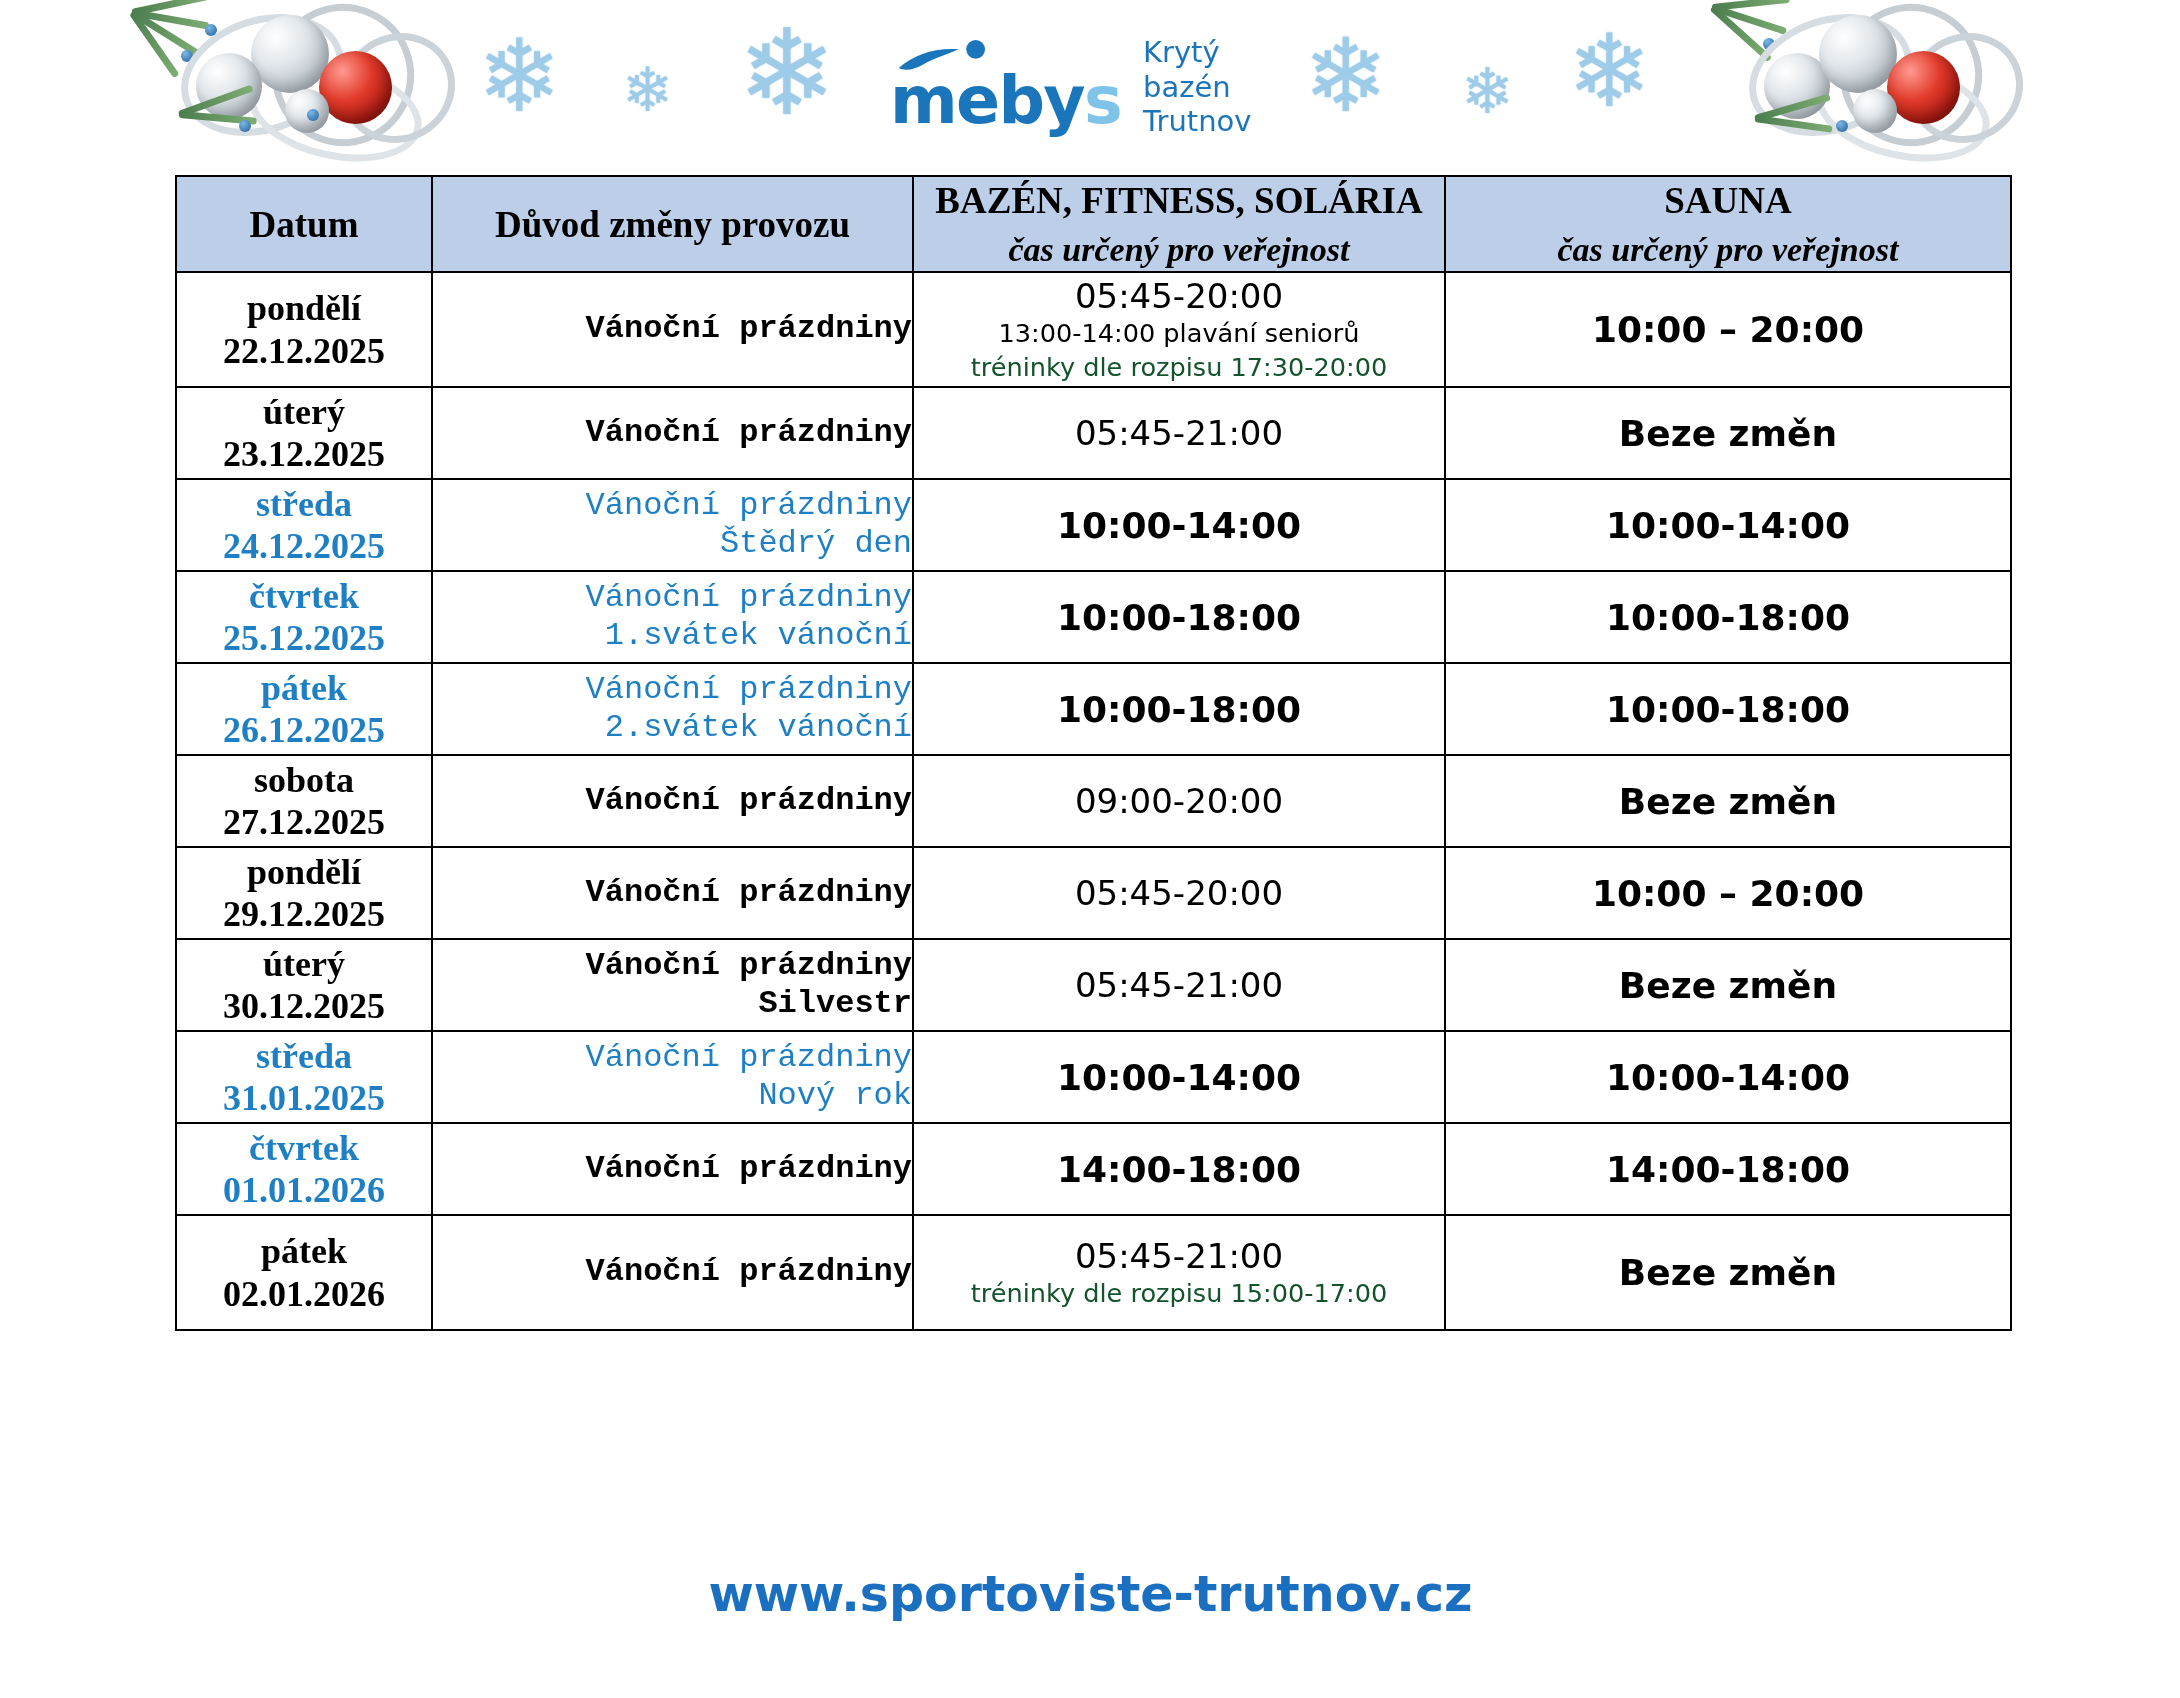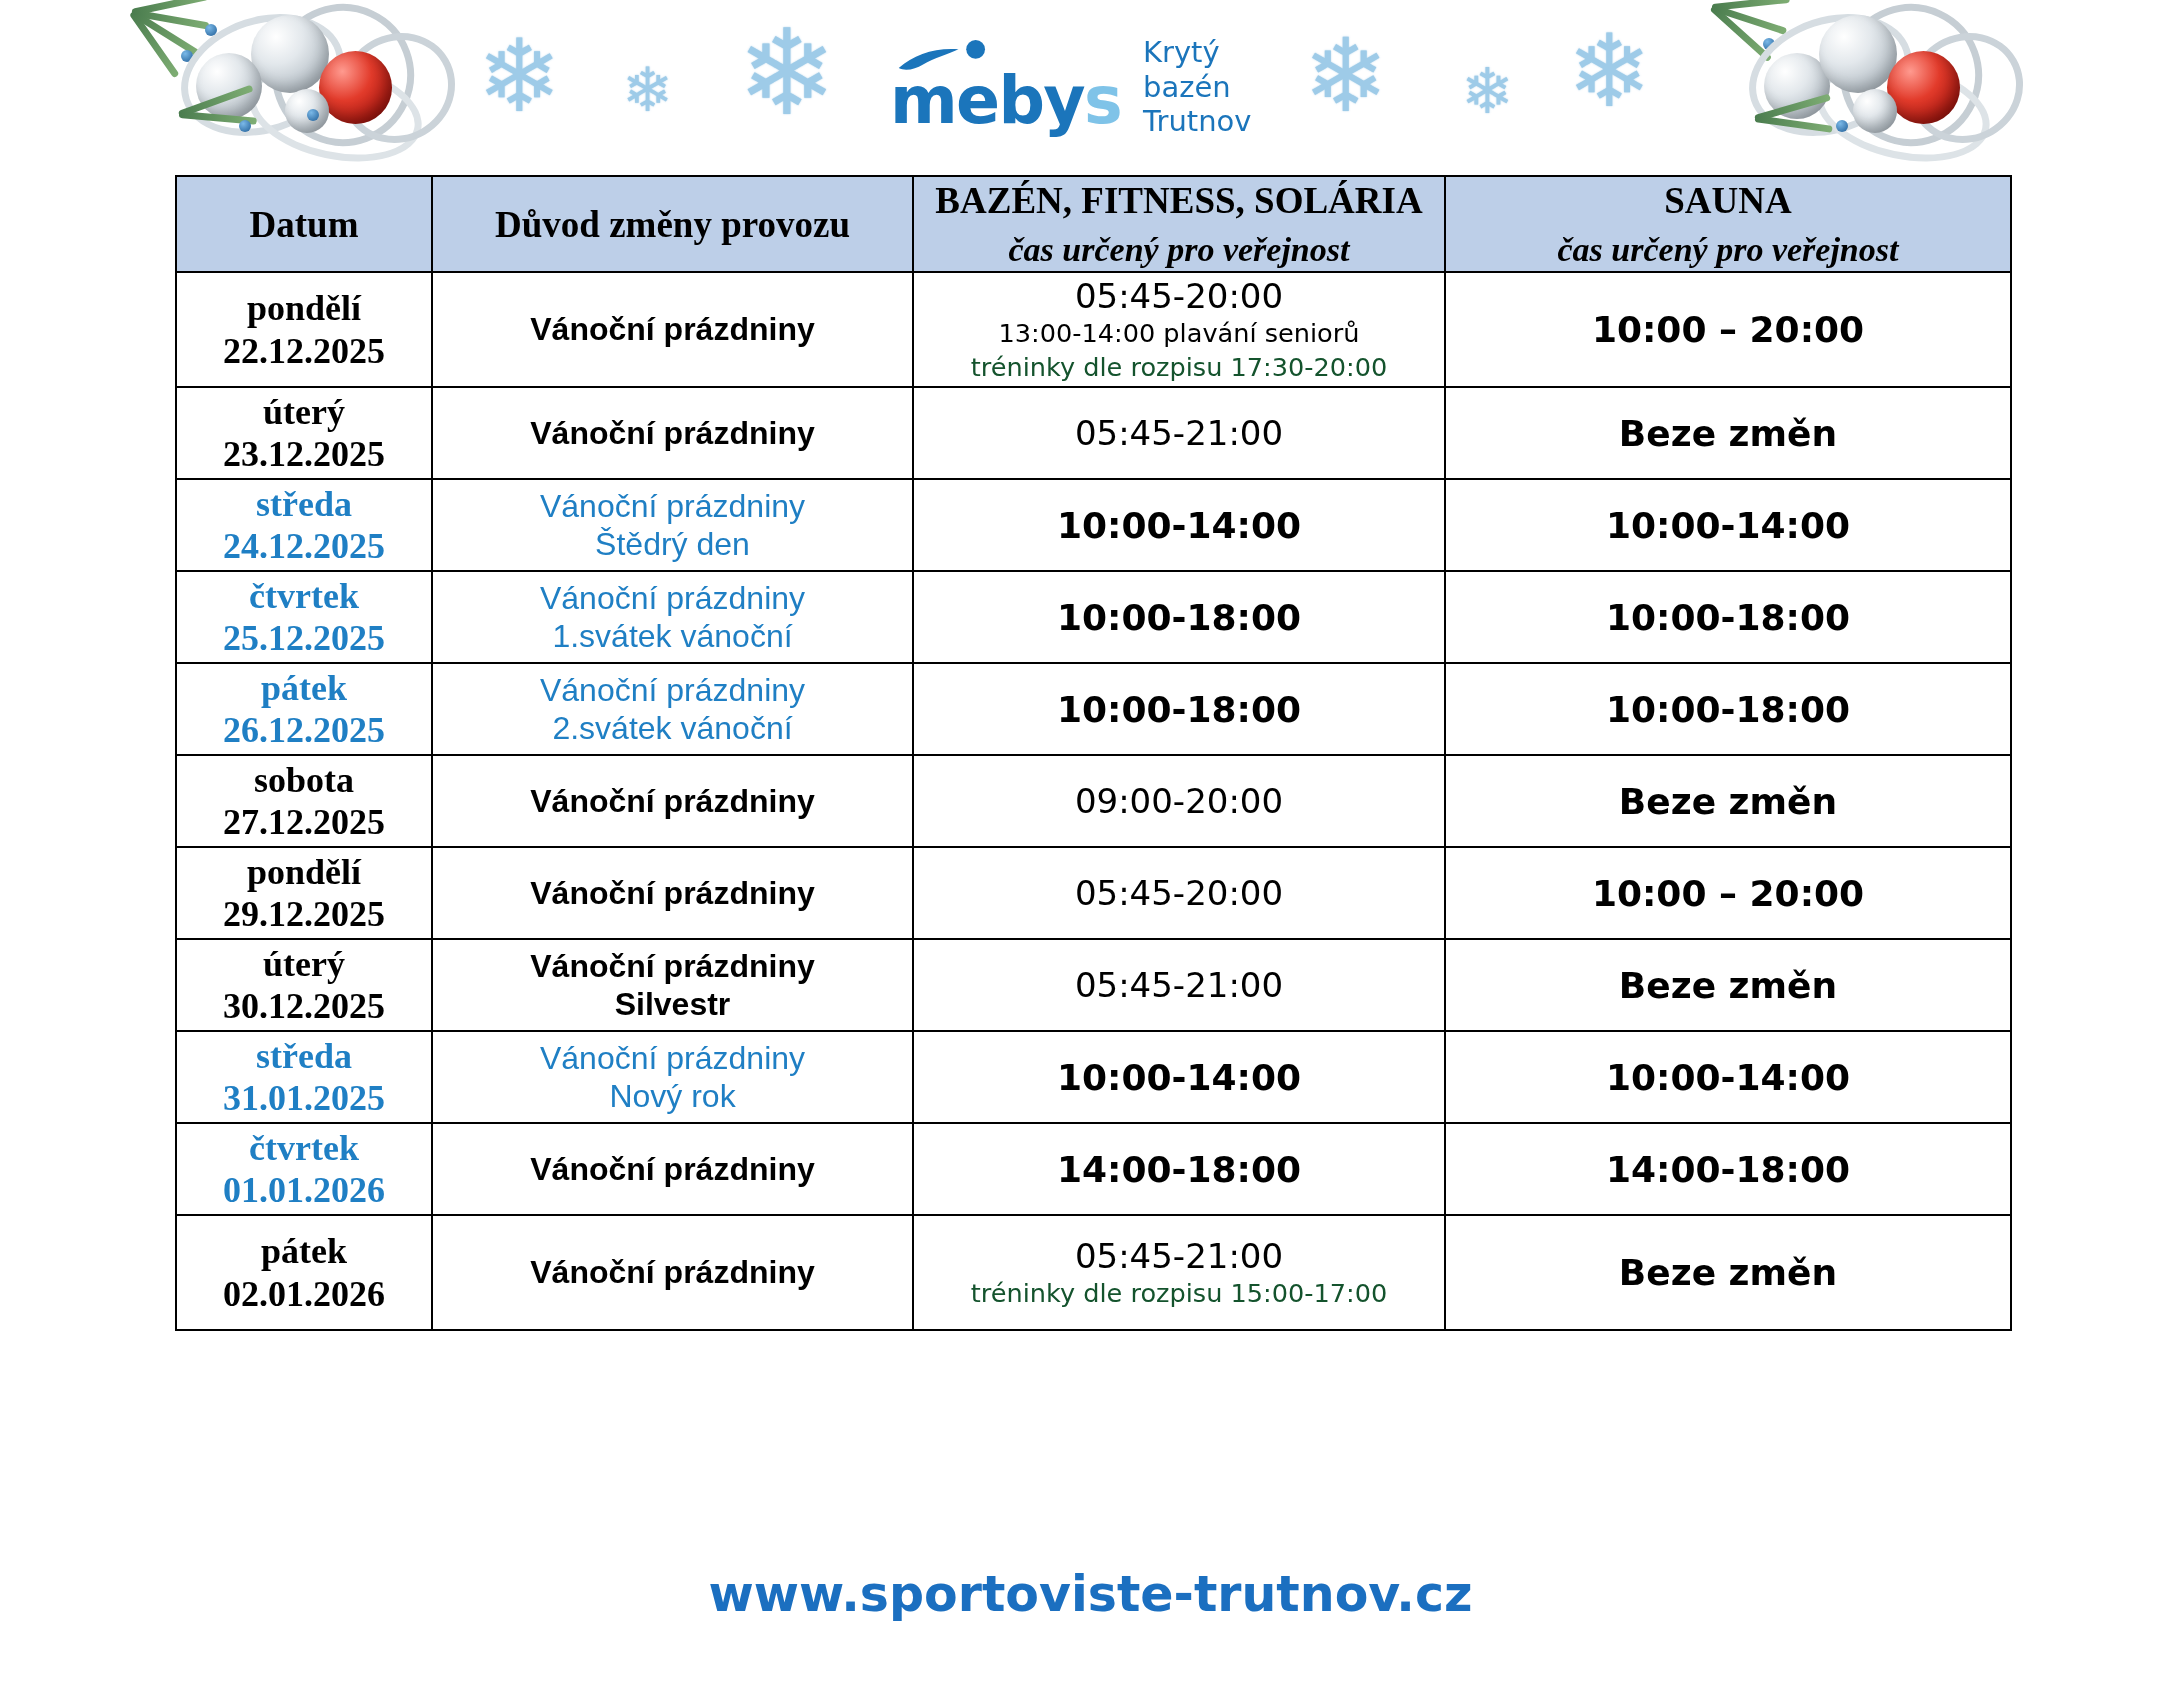--- a/index.html
+++ b/index.html
@@ -173,25 +173,26 @@
   .cell-date {
     font-family: "Liberation Serif", serif;
     font-weight: bold;
     font-size: 36px;
     line-height: 1.17;
     color: #000;
   }
   .cell-date.blue { color: #1f7fc4; }
 
   .cell-reason {
-    font-family: Liberation Sans, sans-serif;
+    font-family: Liberation Mono, monospace;
     font-weight: bold;
     font-size: 32px;
     line-height: 1.2;
     color: #000;
+    text-align: right;
   }
   .cell-reason.blue {
     color: #1f7fc4;
     font-weight: normal;
     font-size: 32px;
   }
 
   .cell-time {
     font-family: "DejaVu Sans", sans-serif;
     font-size: 34px;

